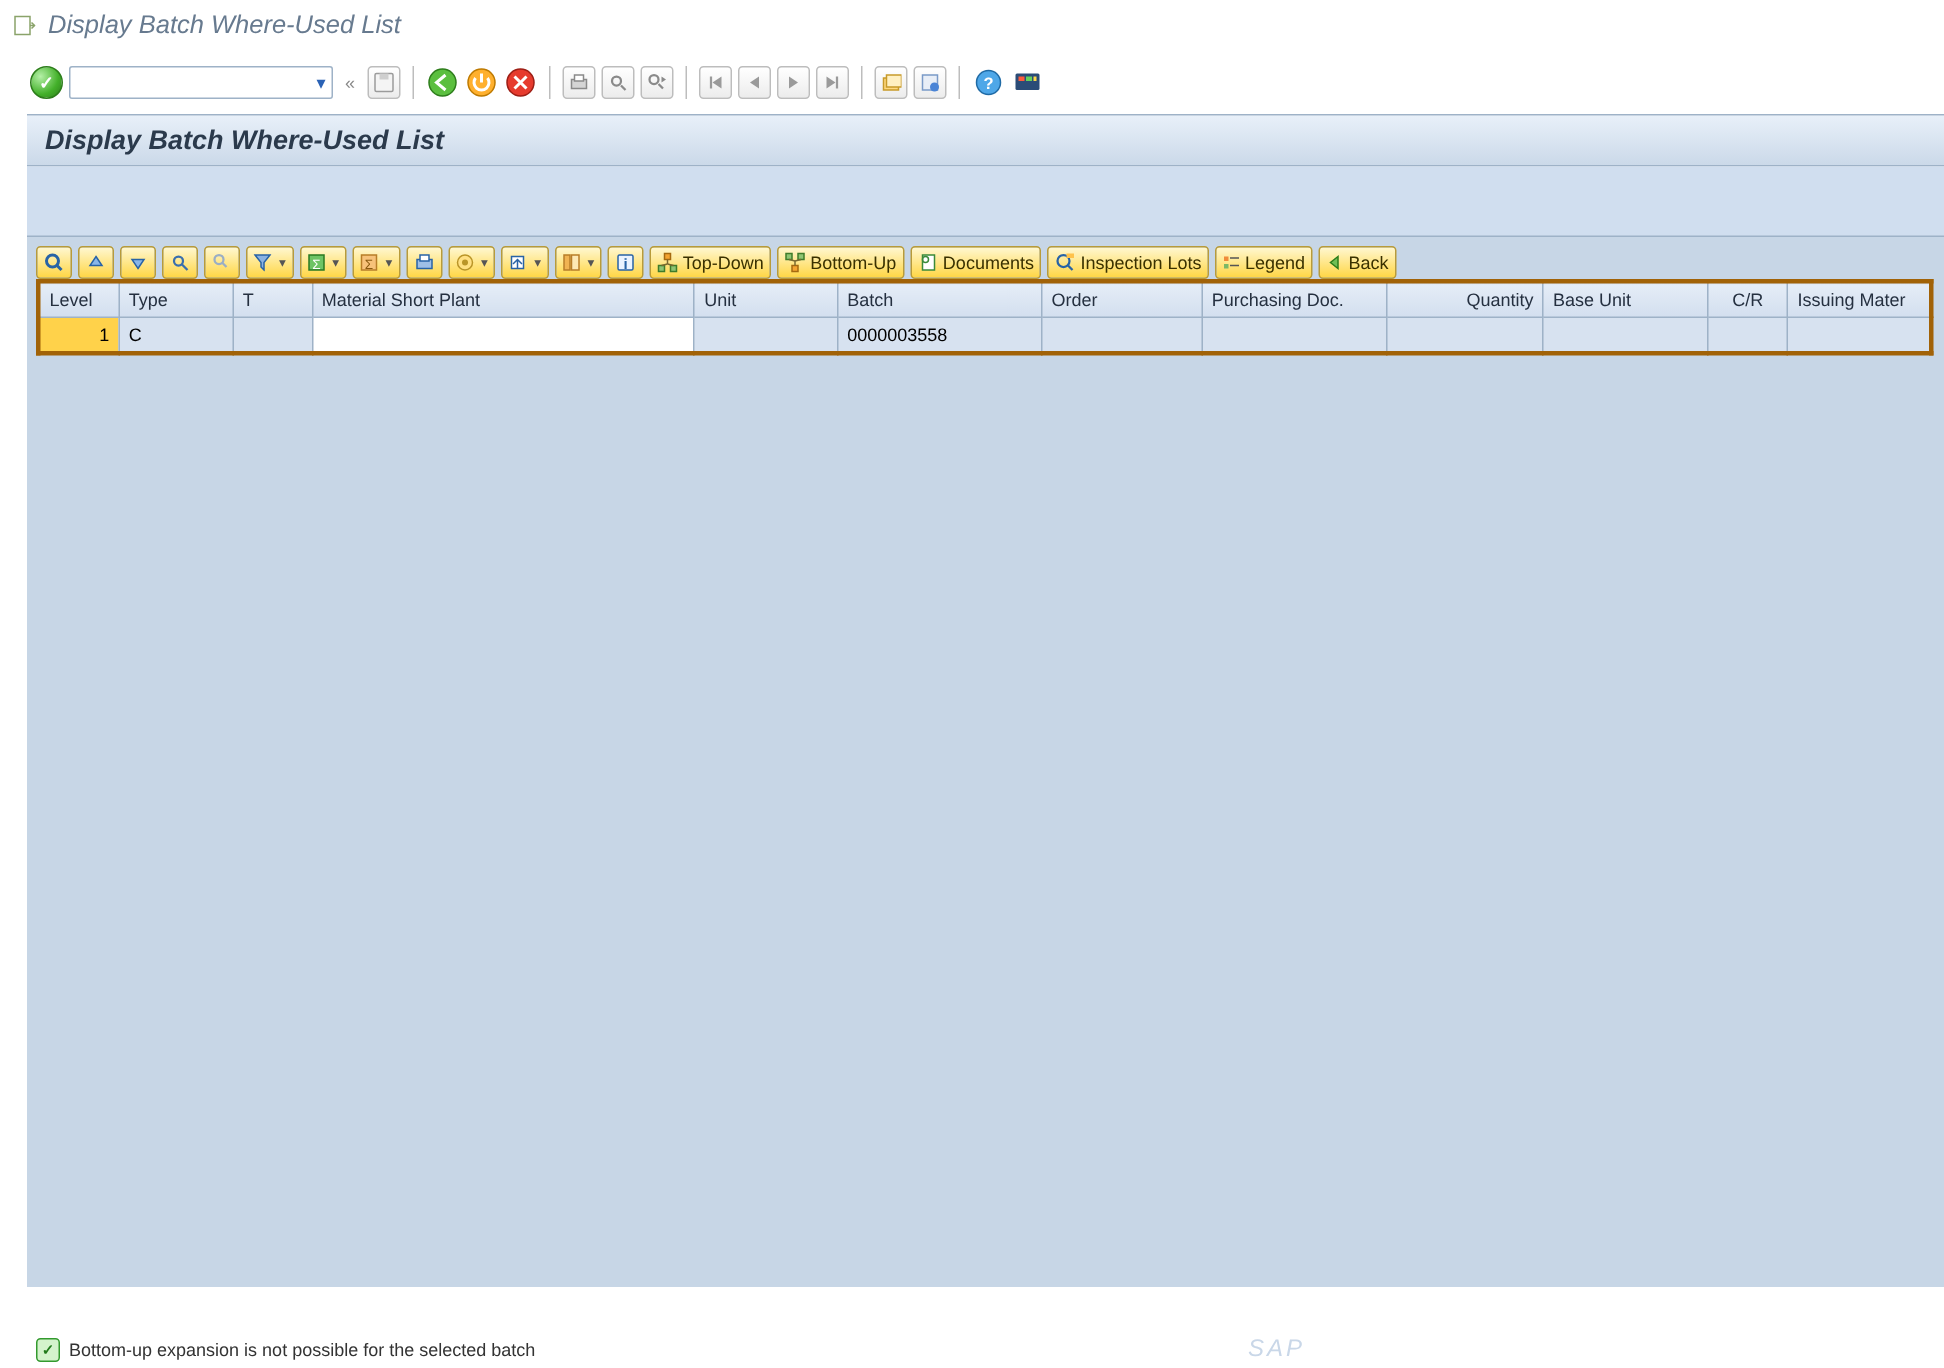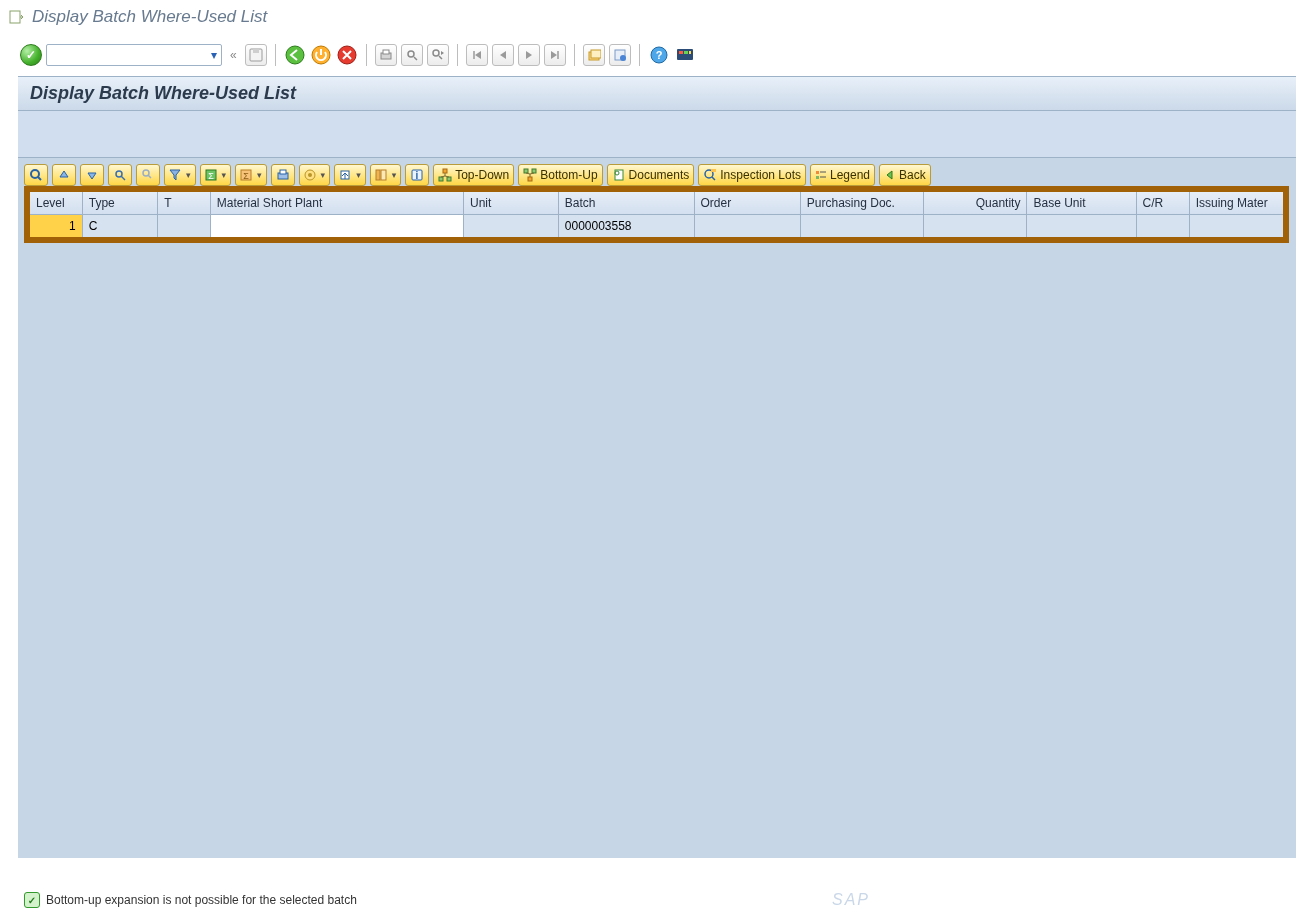--- a/index.html
+++ b/index.html
@@ -121,21 +121,21 @@
 
 
 .section-heading {
   font-size:21px;
   color:#2b3a4c;
   margin:10px 2px 6px;
 }
 
 
 .grid {
-  border:6px solid #a16207;
+  border:3px solid #a16207;
   border-collapse:collapse;
   width:1265px;
   background:#c7d6e6;
 }
 .grid th {
   background:linear-gradient(#e5edf7,#d3dfef);
   border:1px solid #9eb2c7;
   font-weight:normal;
   font-size:12px;
   color:#253040;
@@ -474,21 +474,21 @@
         <th class="col-Level">Level</th>
         <th class="col-Type">Type</th>
         <th class="col-T">T</th>
         <th class="col-MST">Material Short Plant</th>
         <th class="col-Plant">Unit</th>
         <th class="col-Batch">Batch</th>
         <th class="col-Order">Order</th>
         <th class="col-PDoc">Purchasing Doc.</th>
         <th class="col-Qty" style="text-align:right;">Quantity</th>
         <th class="col-BU">Base Unit</th>
-        <th class="col-CR" style="text-align:left;">C/R</th>
+        <th class="col-CR" style="text-align:center;">C/R</th>
         <th class="col-IM">Issuing Mater</th>
       </tr>
     </thead>
     <tbody>
       <tr>
         <td class="level-cell">1</td>
         <td>C</td>
         <td></td>
         <td style="background:#fff;"></td>
         <td></td>

